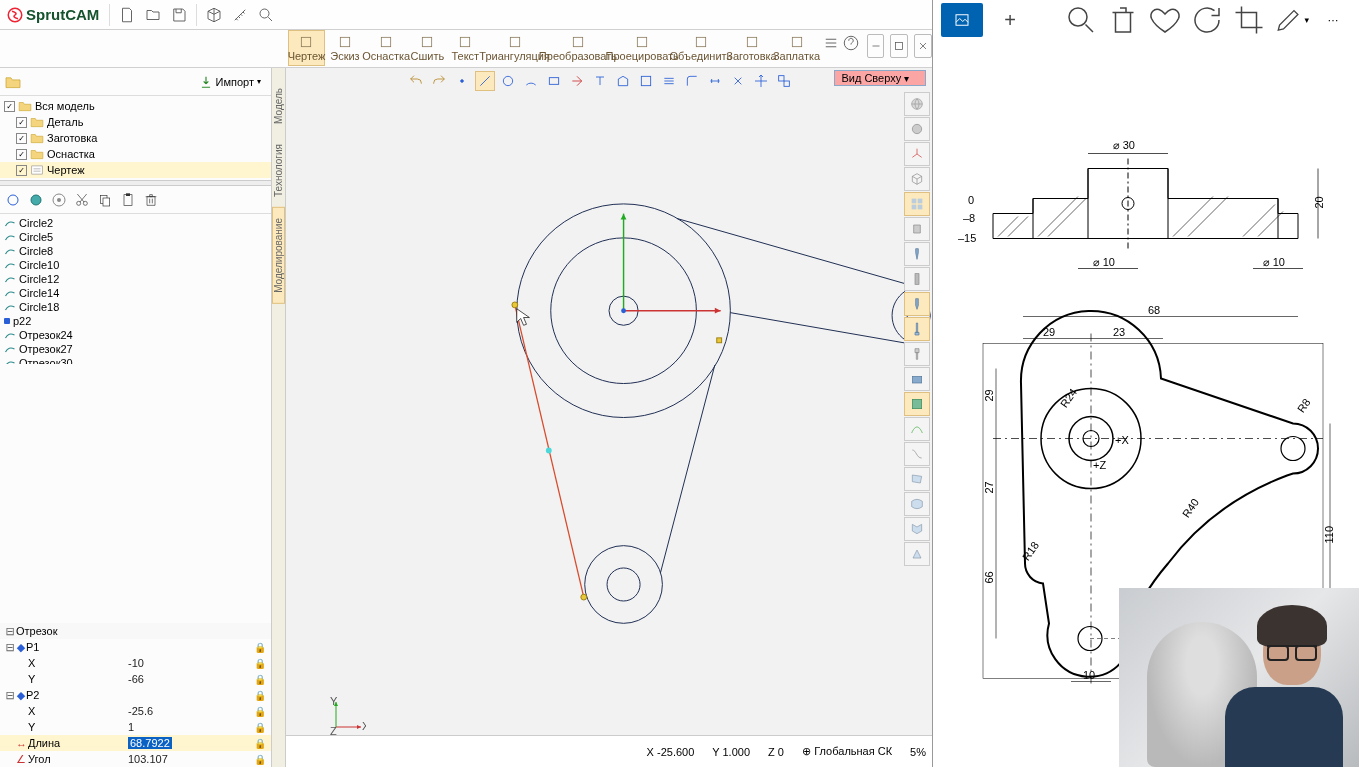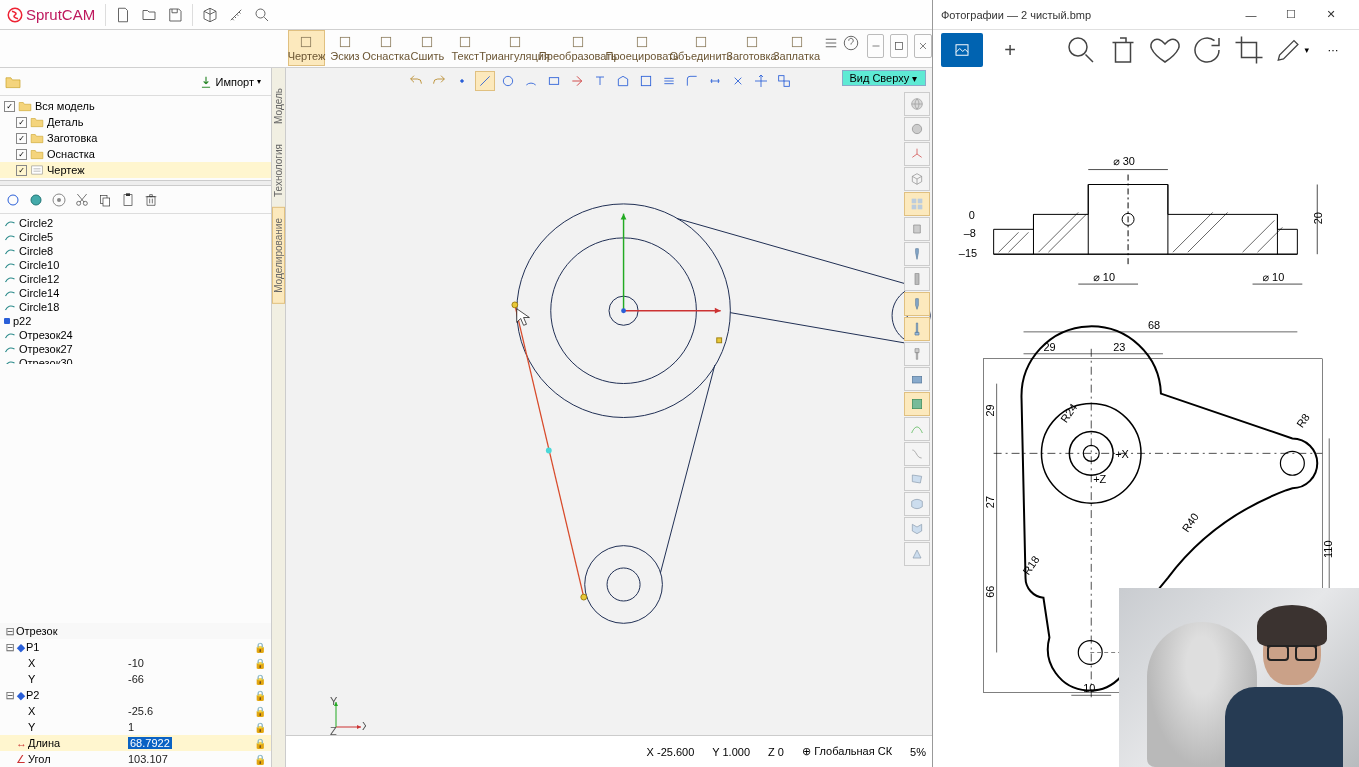--- a/index.html
+++ b/index.html
@@ -4,21 +4,21 @@
 <style>
 *{margin:0;padding:0;box-sizing:border-box;font-family:"Segoe UI",Tahoma,sans-serif;font-size:11px;}
 body{display:flex;width:1359px;height:767px;overflow:hidden;background:#fff;}
 .app{display:flex;flex-direction:column;width:933px;height:767px;border-right:1px solid #999;}
 .photos{width:426px;height:767px;display:flex;flex-direction:column;background:#fff;}
 
 
 .titlebar{height:30px;display:flex;align-items:center;background:#fefefe;border-bottom:1px solid #d0d0d0;}
 .logo{display:flex;align-items:center;padding:0 6px;}
 .logo svg{width:18px;height:18px;}
-.logo-text{font-weight:400;font-size:15px;color:#be185d;margin-left:2px;}
+.logo-text{font-weight:700;font-size:15px;color:#14532d;margin-left:2px;}
 .tb-sep{width:1px;height:22px;background:#ddd;margin:0 4px;}
 .tb-btn{width:26px;height:26px;display:flex;align-items:center;justify-content:center;cursor:pointer;border-radius:2px;}
 .tb-btn svg{width:18px;height:18px;stroke:#555;fill:none;stroke-width:1.2;}
 
 .ribbon{height:38px;display:flex;align-items:flex-start;background:#fdfdfd;border-bottom:1px solid #d0d0d0;padding-left:288px;gap:2px;}
 .ribbon-btn{display:flex;flex-direction:column;align-items:center;justify-content:center;height:36px;min-width:36px;padding:2px 4px;cursor:pointer;font-size:9px;color:#6b5533;}
 .ribbon-btn svg{width:18px;height:16px;stroke:#8a7a5a;fill:none;stroke-width:1.2;}
 .ribbon-btn.active{background:#fce9bd;border:1px solid #e0c080;}
 .ribbon-spacer{flex:1;}
 .win-btn{width:24px;height:24px;display:flex;align-items:center;justify-content:center;cursor:pointer;border:1px solid #bbb;border-radius:2px;margin-left:4px;margin-top:4px;}
@@ -58,21 +58,21 @@
 .lock{margin-left:auto;color:#bbb;font-size:10px;}
 .vtabs{width:14px;background:#f1efe2;border-right:1px solid #ccc;display:flex;flex-direction:column;align-items:center;padding-top:10px;}
 .vtab{writing-mode:vertical-rl;transform:rotate(180deg);font-size:10px;padding:10px 0;color:#666;cursor:pointer;}
 .vtab.active{background:#fce9bd;border:1px solid #e0c080;}
 
 .canvas-area{flex:1;position:relative;background:#f2f2f2;}
 .sketch-bar{position:absolute;top:2px;left:120px;height:22px;display:flex;align-items:center;gap:3px;z-index:3;}
 .sk-btn{width:20px;height:20px;display:flex;align-items:center;justify-content:center;cursor:pointer;}
 .sk-btn.active{background:#fce9bd;border:1px solid #e0c080;}
 .sk-btn svg{width:16px;height:16px;stroke:#2a5fd8;fill:none;stroke-width:1.3;}
-.view-sel{position:absolute;top:2px;right:6px;background:#5eead4;border:1px solid #8aa9c9;padding:1px 8px 1px 6px;font-size:10px;z-index:3;}
+.view-sel{position:absolute;top:2px;right:6px;background:#fca5a5;border:1px solid #8aa9c9;padding:1px 16px 1px 6px;font-size:10px;z-index:3;}
 .rtools{position:absolute;top:24px;right:2px;width:26px;display:flex;flex-direction:column;gap:1px;z-index:3;}
 .rtool{width:26px;height:24px;background:#f4f4f4;border:1px solid #ccc;display:flex;align-items:center;justify-content:center;cursor:pointer;}
 .rtool.active{background:#fce9bd;border:1px solid #e0c080;}
 .rtool svg{width:16px;height:16px;}
 svg.drawing{position:absolute;top:0;left:0;width:100%;height:100%;}
 .status{position:absolute;bottom:0;left:0;right:0;height:32px;background:#fff;border-top:1px solid #ccc;display:flex;align-items:center;font-size:10px;padding:0 6px;gap:18px;}
 .status .sp{flex:1;}
 .axes{position:absolute;bottom:30px;left:40px;width:40px;height:40px;}
 
 
@@ -717,28 +717,20 @@
         <span>Y  1.000</span>
         <span>Z  0</span>
         <span>⊕ <span>Глобальная СК</span></span>
         <span>5%</span>
       </div>
     </div>
   </div>
 </div>
 
 <div class="photos">
-  <div class="ph-title">
-    <span>Фотографии — 2 чистый.bmp</span>
-    <div class="wtb">
-      <div class="wb">—</div>
-      <div class="wb">☐</div>
-      <div class="wb">✕</div>
-    </div>
-  </div>
   <div class="ph-bar">
     <div class="ph-tab active">
         <svg viewBox="0 0 24 24">
           <rect x="4" y="5" width="16" height="14" stroke="#fff"></rect>
           <path d="M4 15l5-5 4 4 3-3 4 4" stroke="#fff"></path>
         </svg>
       </div>
     <div class="ph-tab" style="font-size:20px;color:#444;">+</div>
     <div class="ph-spacer"></div>
     <div class="ph-btn">

